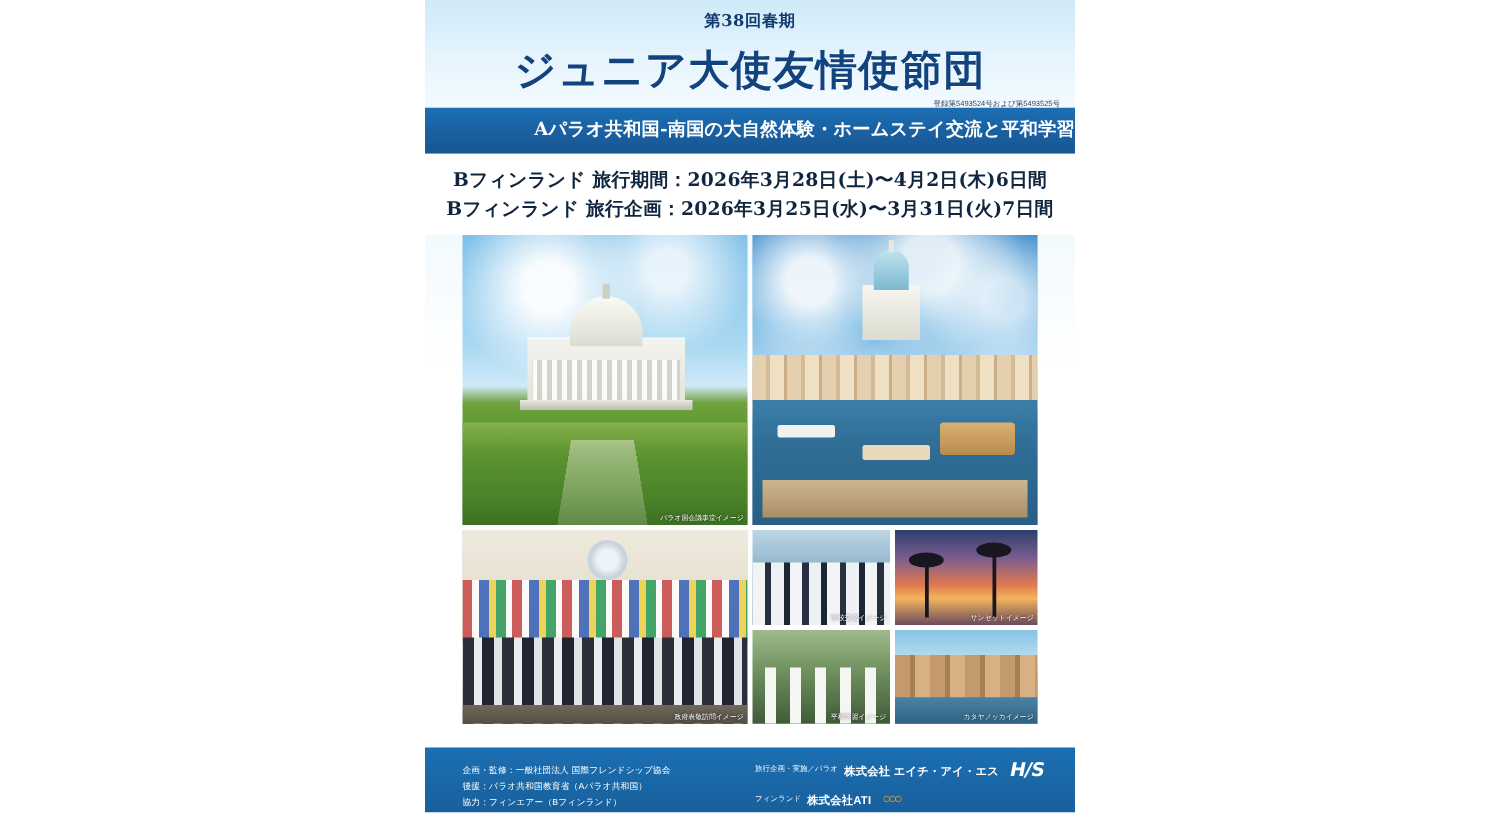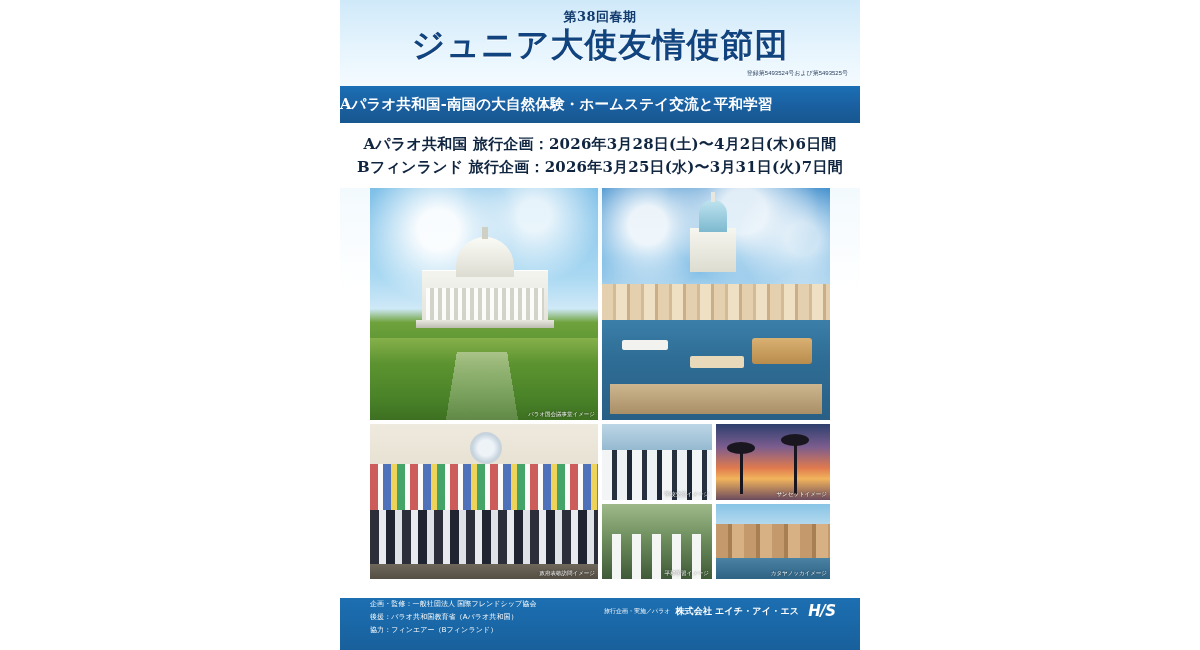--- a/index.html
+++ b/index.html
@@ -39,22 +39,22 @@
   }
   .header-sub {
     padding-top: 8px;
     font-family: "DejaVu Serif", serif;
     font-size: 13px;
     font-weight: bold;
     color: #123b6e;
     letter-spacing: 0.5px;
   }
   .header-title {
-    margin-top: 1px;
-    font-family: Liberation Serif, serif;
+    margin-top: 11px;
+    font-family: Liberation Sans, sans-serif;
     font-size: 33px;
     font-weight: bold;
     color: #11447f;
     letter-spacing: 1px;
     line-height: 1.15;
     text-shadow: 0 1px 0 #ffffff;
   }
   .header-reg {
     margin-top: 4px;
     text-align: right;
@@ -62,21 +62,21 @@
     font-size: 6px;
     color: #2a3f5c;
     letter-spacing: 0;
   }
 
   
   .band {
     background: linear-gradient(180deg, #1b6fb4 0%, #1a5fa0 55%, #17578f 100%);
     color: #ffffff;
     padding: 7px 0 8px 0;
-    text-align: left;
+    text-align: right;
   }
   .band-line {
     font-family: "DejaVu Serif", serif;
     font-size: 14.5px;
     font-weight: bold;
     line-height: 1.5;
     letter-spacing: 0.2px;
     white-space: nowrap;
   }
 
@@ -373,21 +373,21 @@
   
   .footer {
     position: absolute;
     left: 0;
     bottom: 0;
     width: 520px;
     height: 52px;
     background: linear-gradient(180deg, #1c6fb2 0%, #18609c 100%);
     color: #ffffff;
     display: flex;
-    align-items: flex-start;
+    align-items: flex-end;
     margin-top: 32px;
   }
   .footer-left {
     width: 258px;
     padding-left: 30px;
     box-sizing: border-box;
   }
   .footer-left div {
     font-size: 7px;
     line-height: 1.85;
@@ -434,21 +434,21 @@
       <div class="header-sub">第38回春期</div>
       <div class="header-title">ジュニア大使友情使節団</div>
       <div class="header-reg">登録第5493524号および第5493525号</div>
     </div>
 
     <div class="band">
       <div class="band-line">Aパラオ共和国-南国の大自然体験・ホームステイ交流と平和学習</div>
     </div>
 
     <div class="dates">
-      <div class="date-line">Aパラオ共和国  旅行企画：2026年3月28日(土)〜4月2日(木)6日間</div>
+      <div class="date-line">Bフィンランド  旅行期間：2026年3月28日(土)〜4月2日(木)6日間</div>
       <div class="date-line">Bフィンランド    旅行企画：2026年3月25日(水)〜3月31日(火)7日間</div>
     </div>
 
     <div class="photos">
 
       <div class="row">
         <div class="photo p-palau-capitol">
           <div class="capitol"></div>
           <div class="cap-cols"></div>
           <div class="cap-steps"></div>
@@ -510,17 +510,22 @@
         <div>企画・監修：一般社団法人 国際フレンドシップ協会</div>
         <div>後援：パラオ共和国教育省（Aパラオ共和国）</div>
         <div>協力：フィンエアー（Bフィンランド）</div>
       </div>
       <div class="footer-right">
         <div class="fr-row">
           <span class="fr-label">旅行企画・実施／パラオ</span>
           <span class="fr-company">株式会社 エイチ・アイ・エス</span>
           <span class="his-logo">H/S</span>
         </div>
+        <div class="fr-row">
+          <span class="fr-label">フィンランド</span>
+          <span class="fr-company">株式会社ATI</span>
+          <span class="ati-logo">○○○</span>
+        </div>
       </div>
     </div>
 
   </div>
 </div>
 
 </body></html>

